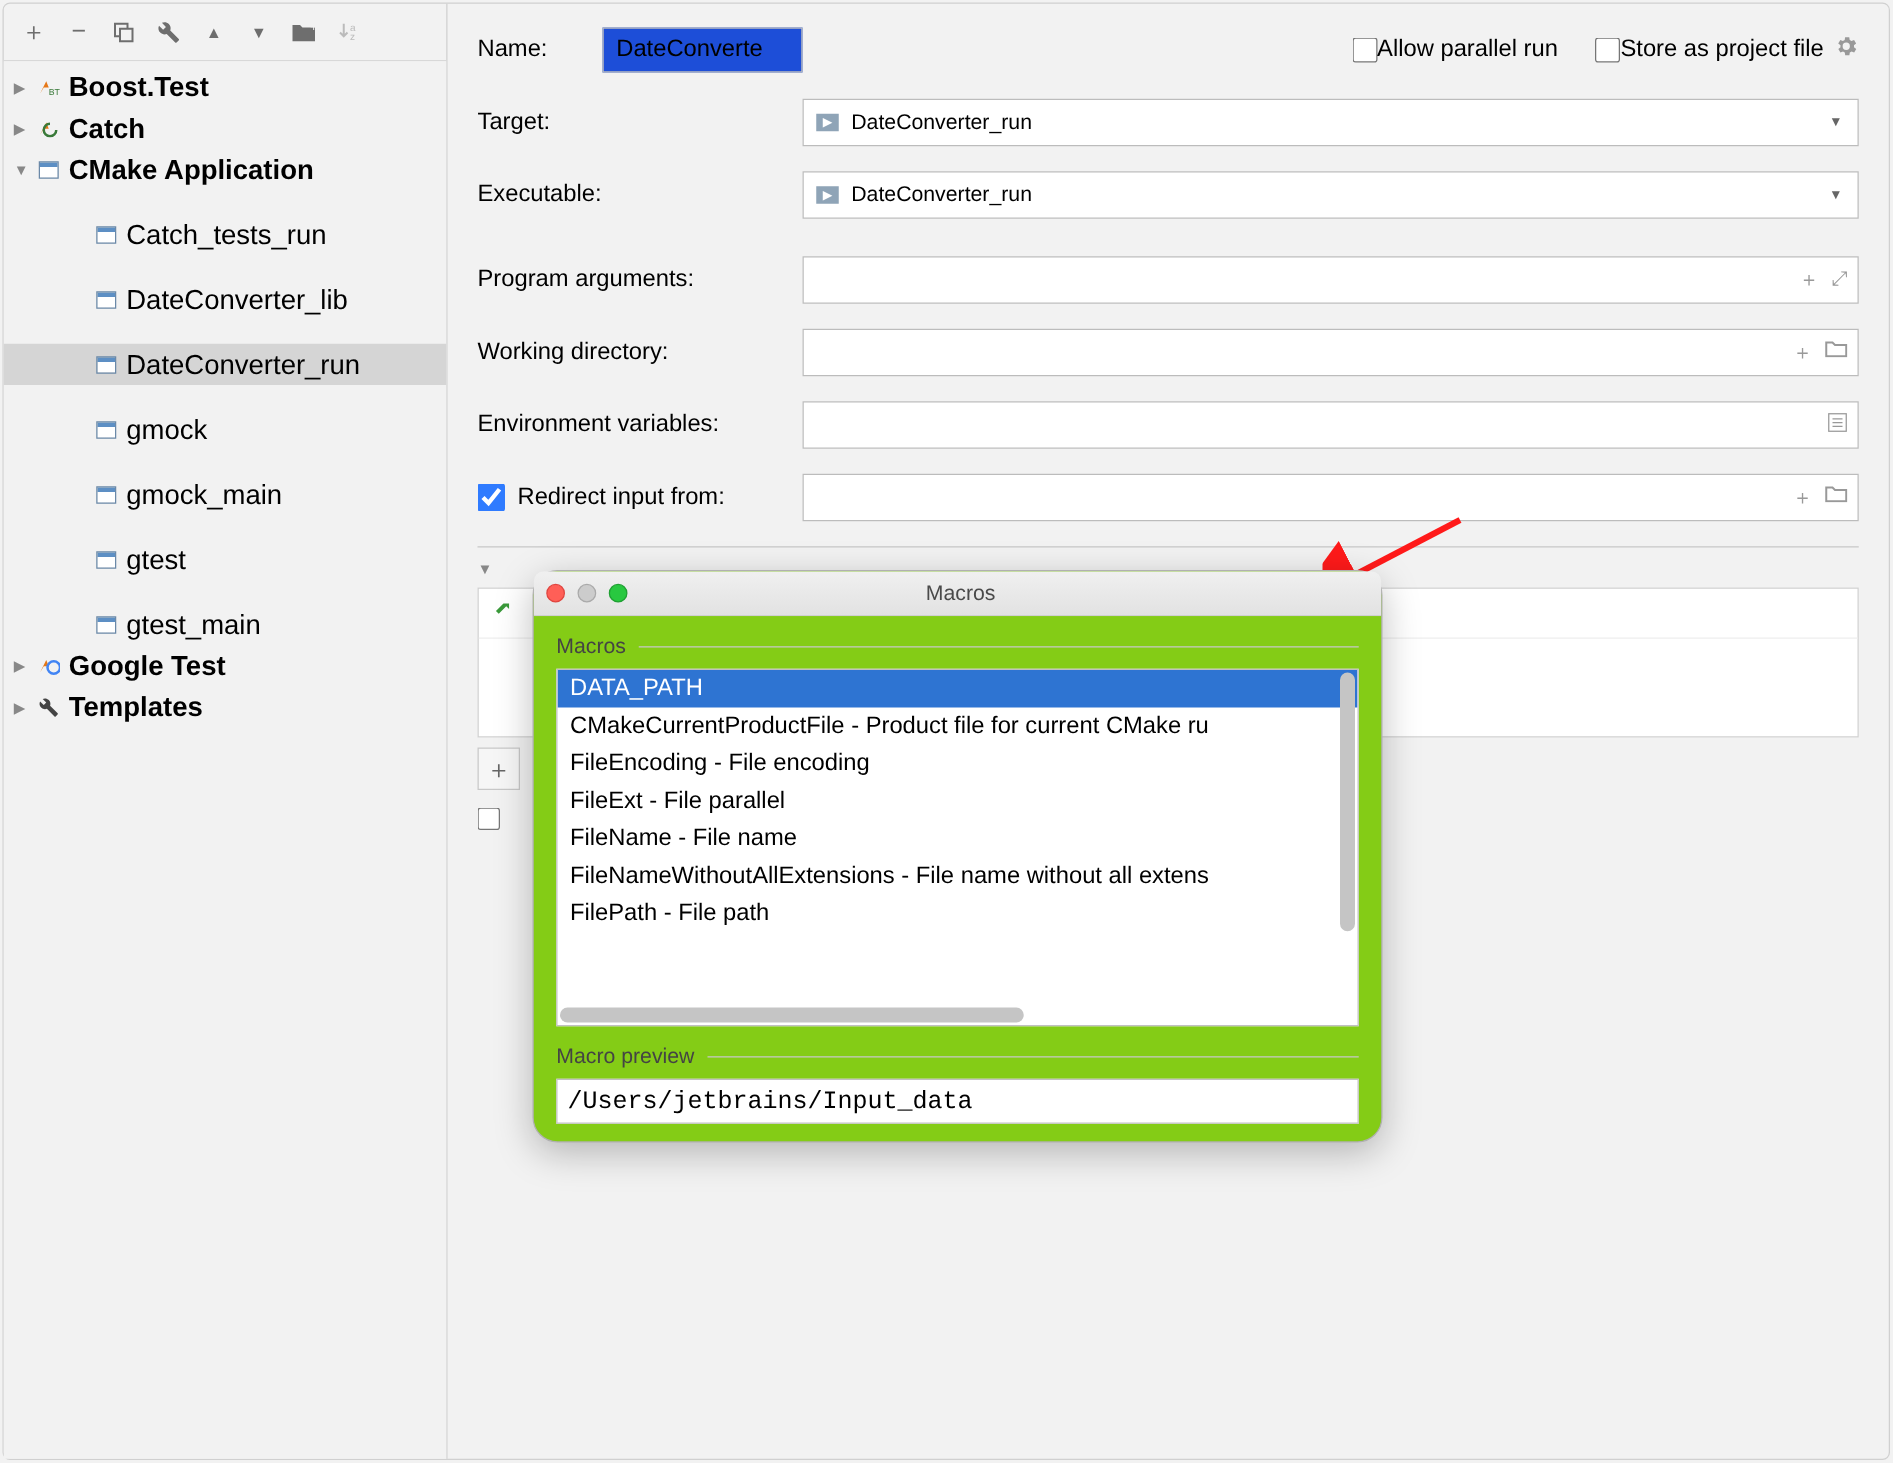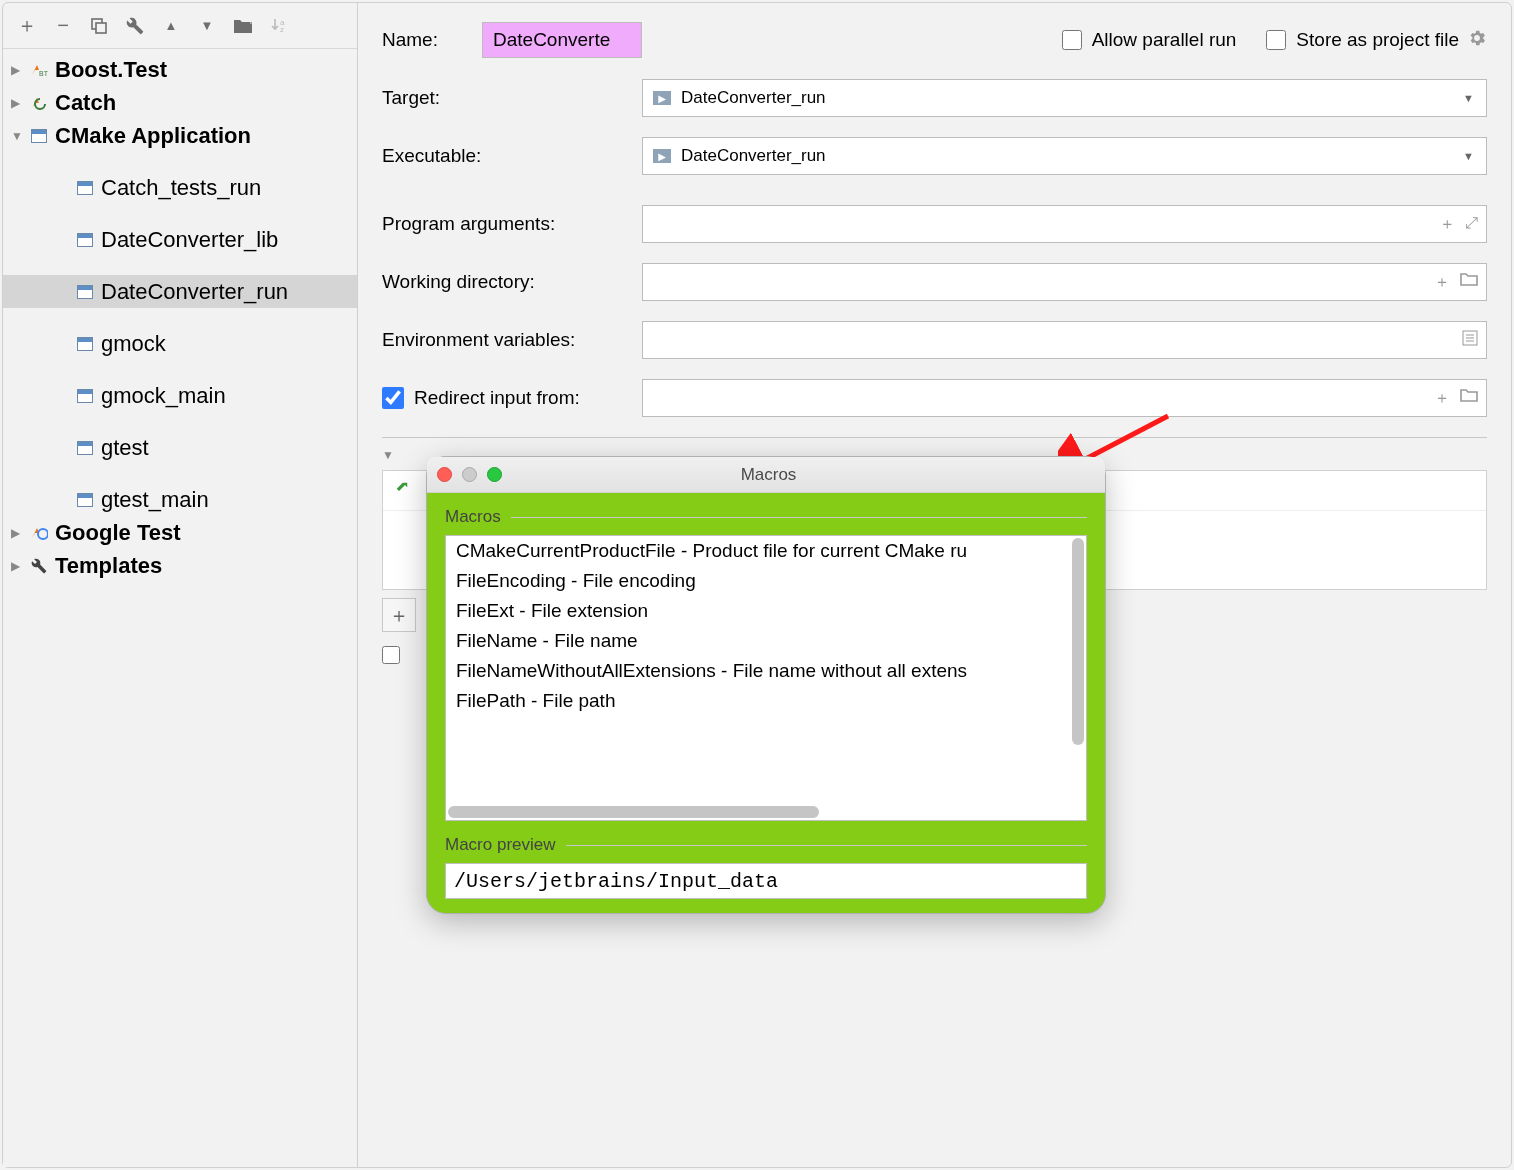--- a/index.html
+++ b/index.html
@@ -88,26 +88,25 @@
 }
 .form-row .lbl {
   width: 260px;
   font-size: 19px;
 }
 .name-input {
   border: 1px solid #bcbcbc;
   padding: 6px 10px;
   font-size: 19px;
   width: 160px;
-  background: #f0abfc;
+  background: #1d4ed8;
 }
 .chk {
   display: flex;
   align-items: center;
-  gap: 10px;
   font-size: 19px;
 }
 .chk input[type=checkbox] {
   width: 20px;
   height: 20px;
 }
 .combo {
   flex: 1;
   background: #fff;
   border: 1px solid #bcbcbc;
@@ -589,23 +588,24 @@
       <div class="dot green"></div>
     </div>
     <div class="title-text">Macros</div>
   </div>
   <div class="dialog-body">
     <div class="group-label">
       <span>Macros</span>
       <span class="line"></span>
     </div>
     <div class="macro-list">
+      <div class="macro-item selected">DATA_PATH</div>
       <div class="macro-item">CMakeCurrentProductFile - Product file for current CMake ru</div>
       <div class="macro-item">FileEncoding - File encoding</div>
-      <div class="macro-item">FileExt - File extension</div>
+      <div class="macro-item">FileExt - File parallel</div>
       <div class="macro-item">FileName - File name</div>
       <div class="macro-item">FileNameWithoutAllExtensions - File name without all extens</div>
       <div class="macro-item">FilePath - File path</div>
       <div class="hscroll">
           <div class="thumb"></div>
         </div>
       <div class="vscroll">
           <div class="thumb"></div>
         </div>
     </div>

